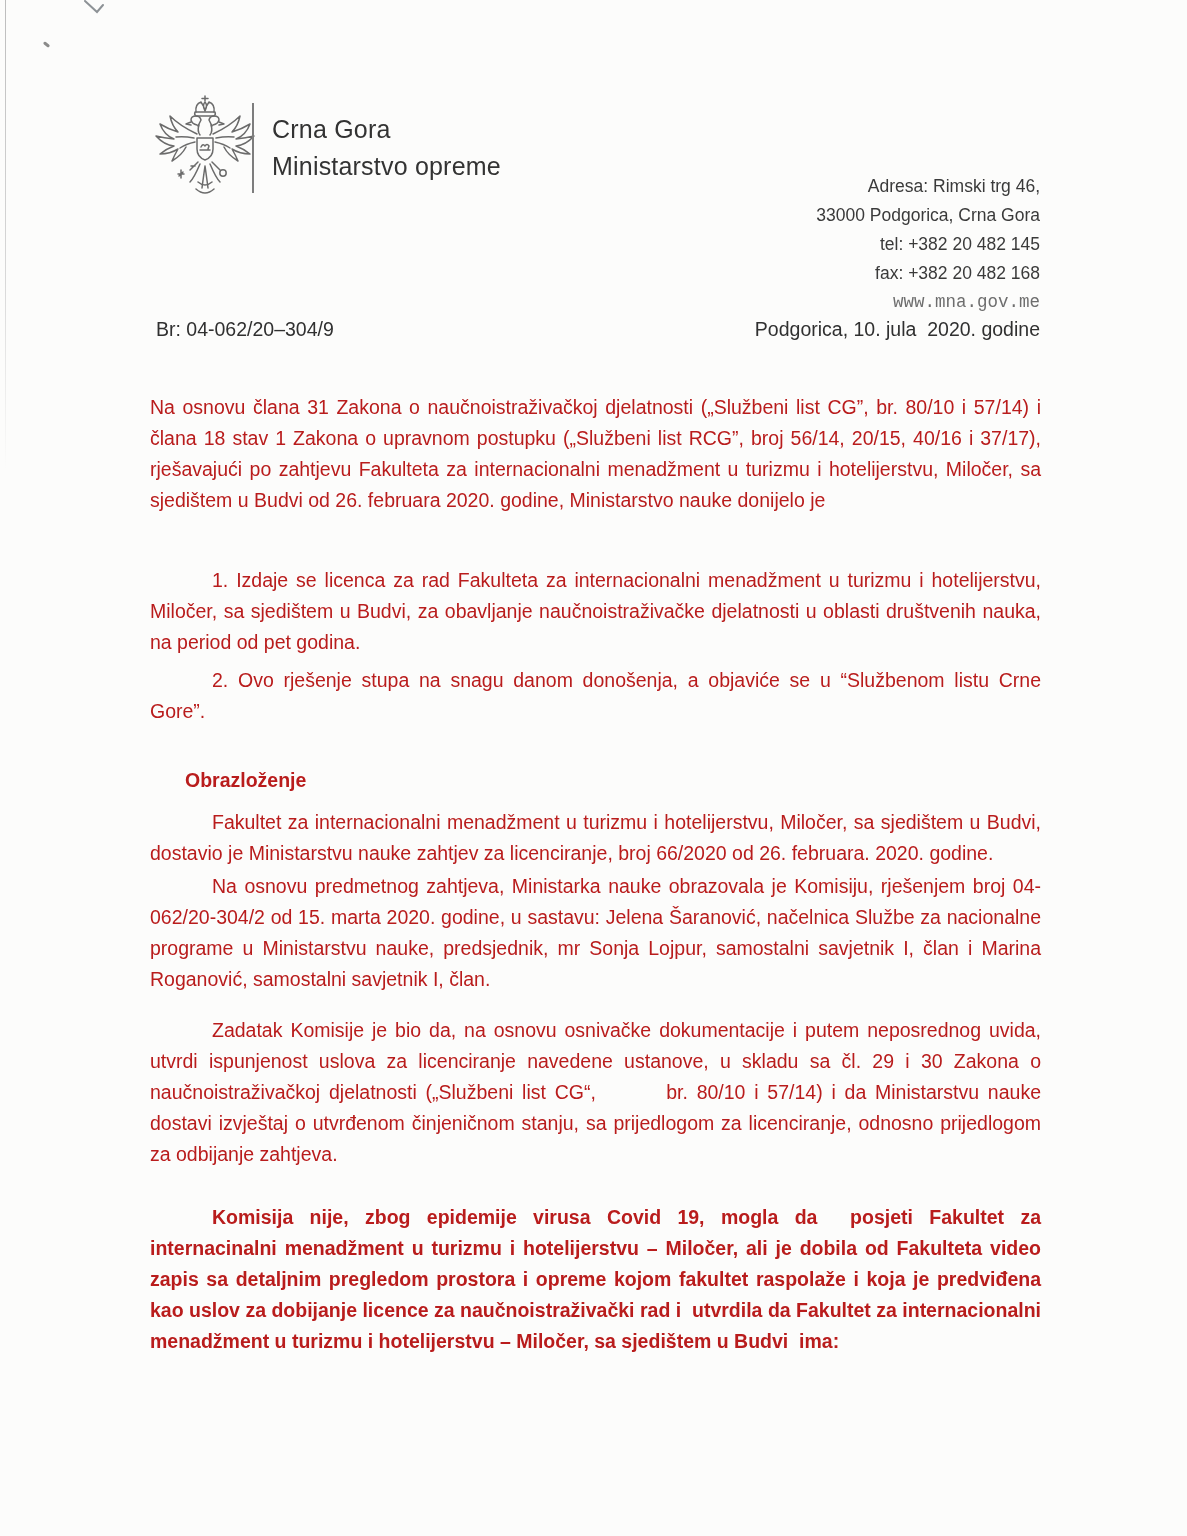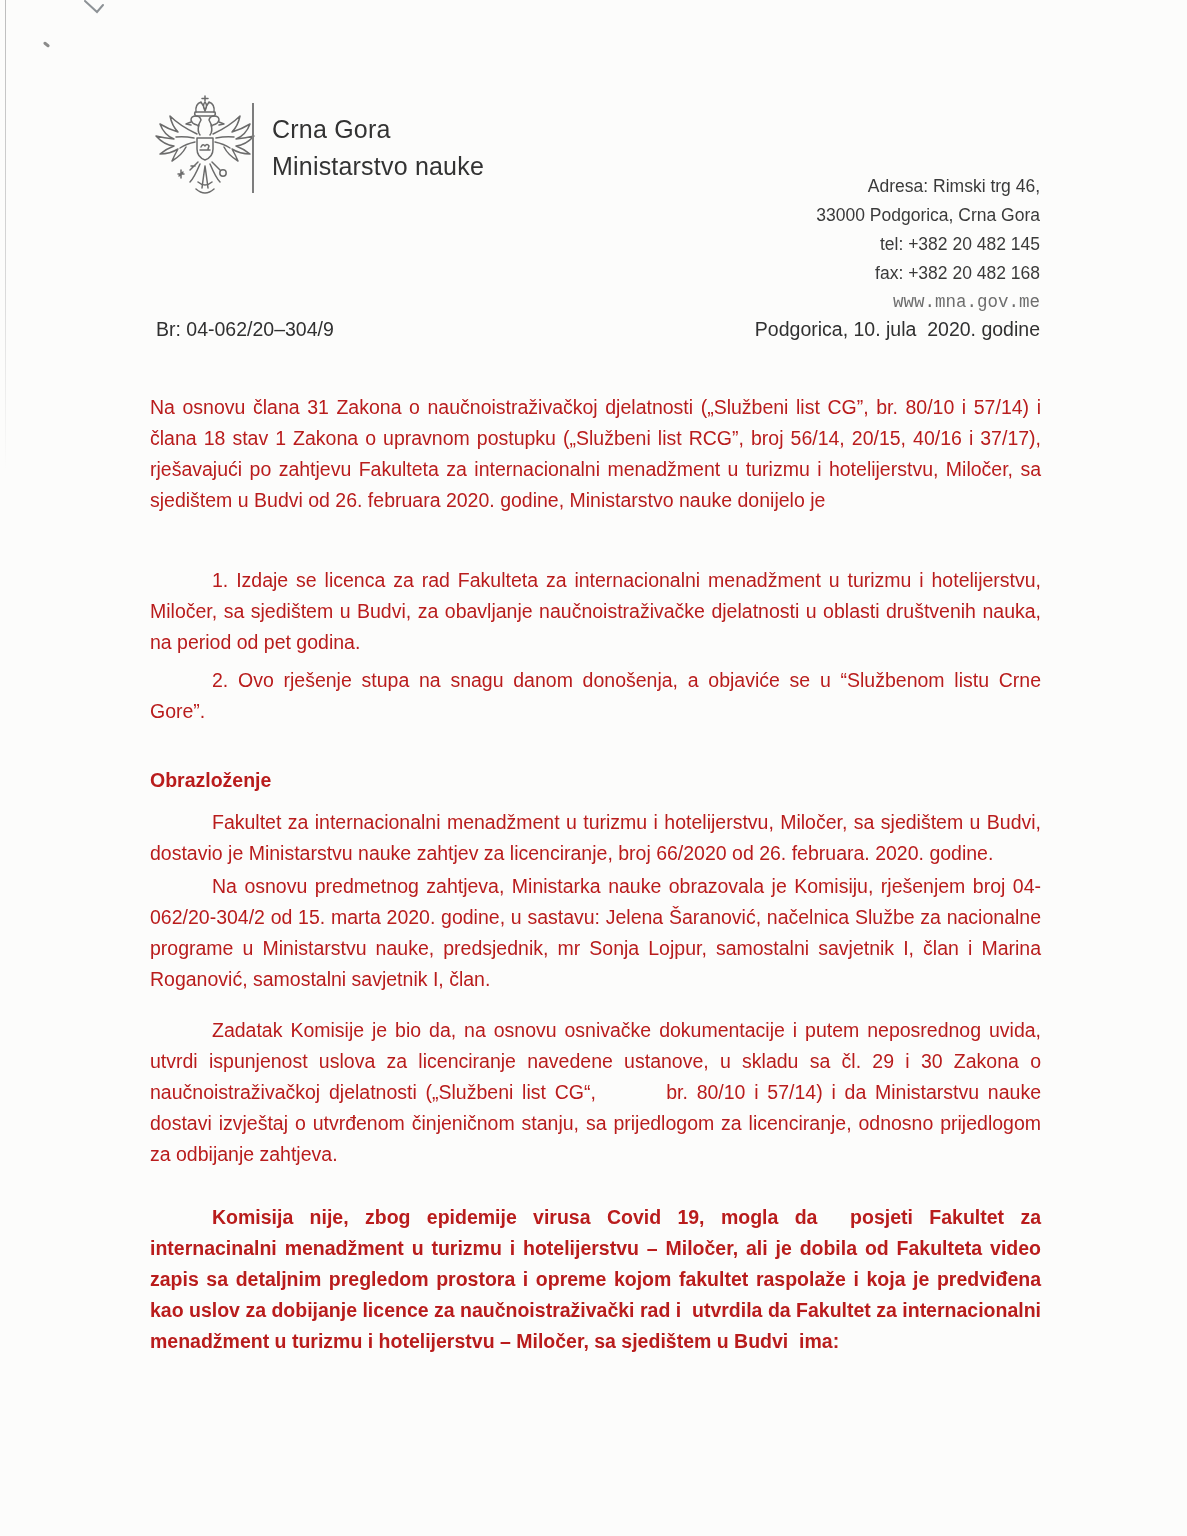--- a/index.html
+++ b/index.html
@@ -100,20 +100,21 @@
   }
   .item-1 { margin-top: 49px; }
   .item-2 { margin-top: 7px; }
 
   .expl-title {
     margin-top: 38px;
     text-align: center;
     font-weight: bold;
     font-size: 20px;
     color: #1f1f1f;
+    margin-left: 35px;
   }
   .expl-p1 { margin-top: 11px; }
   .expl-p2 { margin-top: 2px; }
   .expl-p3 { margin-top: 20px; }
   .expl-p4 { margin-top: 32px; font-weight: bold; }
 </style>
 </head>
 <body>
 
 <div class="page">
@@ -150,21 +151,21 @@
         <circle cx="73" cy="81" r="3.2"></circle>
         <path d="M33,80 l-4,4 M31,78 l0,8 M28,82 l6,0"></path>
 
         <path d="M50,72 q-6,14 -10,18 M55,74 q-2,14 -3,22 M55,74 q2,14 3,22 M60,72 q6,14 10,18"></path>
         <path d="M48,90 q7,6 14,0 M46,97 q9,8 18,0"></path>
       </g>
     </svg>
     <div class="lh-divider"></div>
     <div class="lh-text">
       <div>Crna Gora</div>
-      <div>Ministarstvo nauke</div>
+      <div>Ministarstvo opreme</div>
     </div>
   </div>
 
   <div class="address">
     <div>Adresa: Rimski trg 46,</div>
     <div>33000 Podgorica, Crna Gora</div>
     <div>tel: +382 20 482 145</div>
     <div>fax: +382 20 482 168</div>
     <div class="muted">www.mna.gov.me</div>
   </div>

